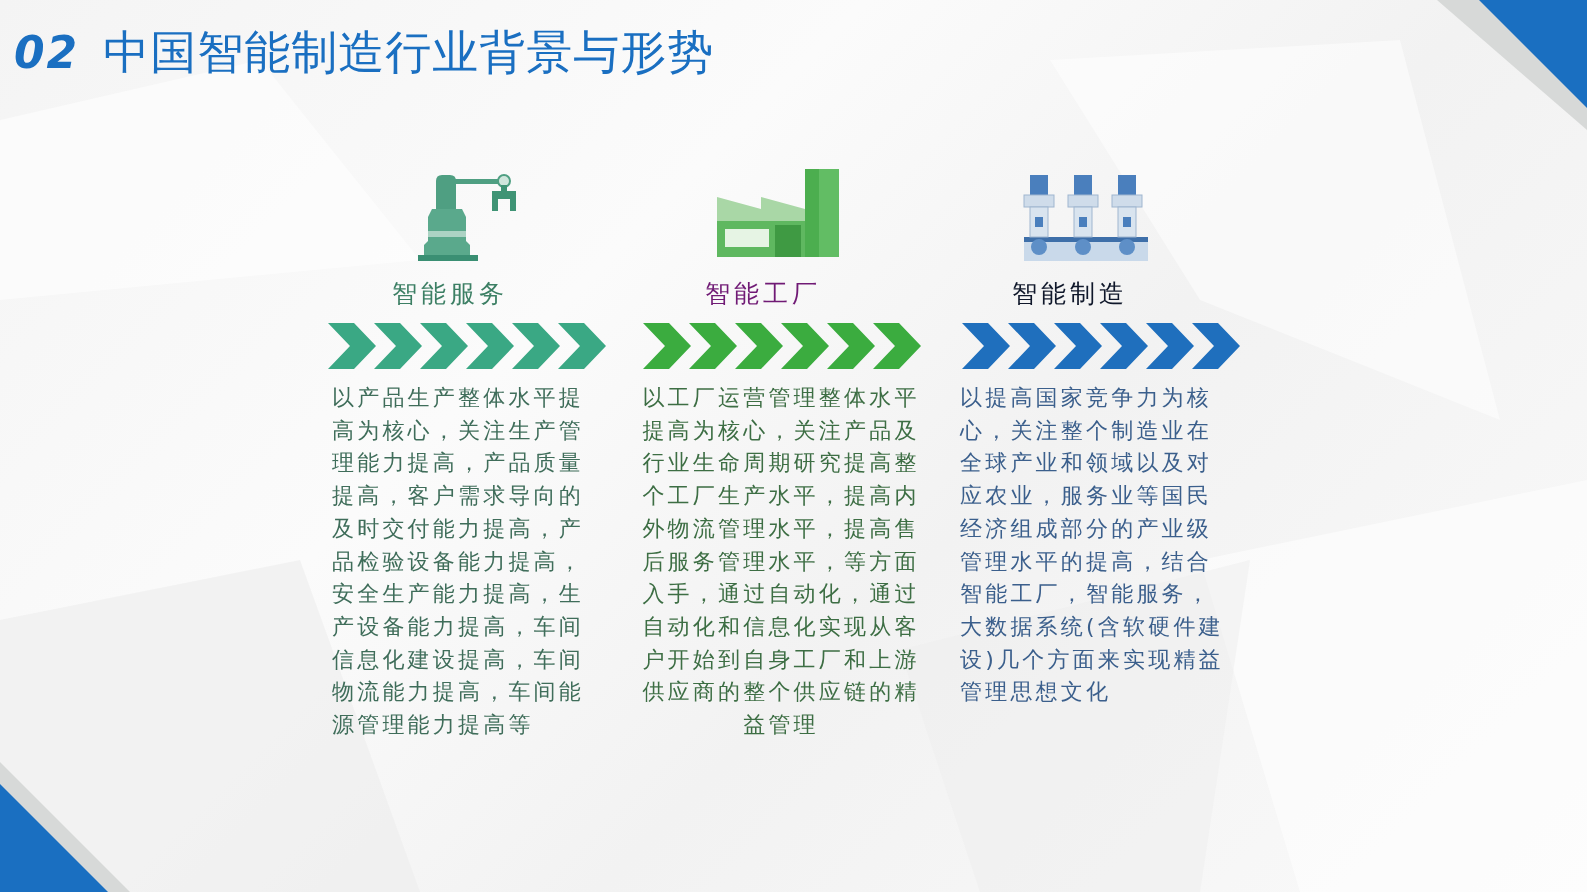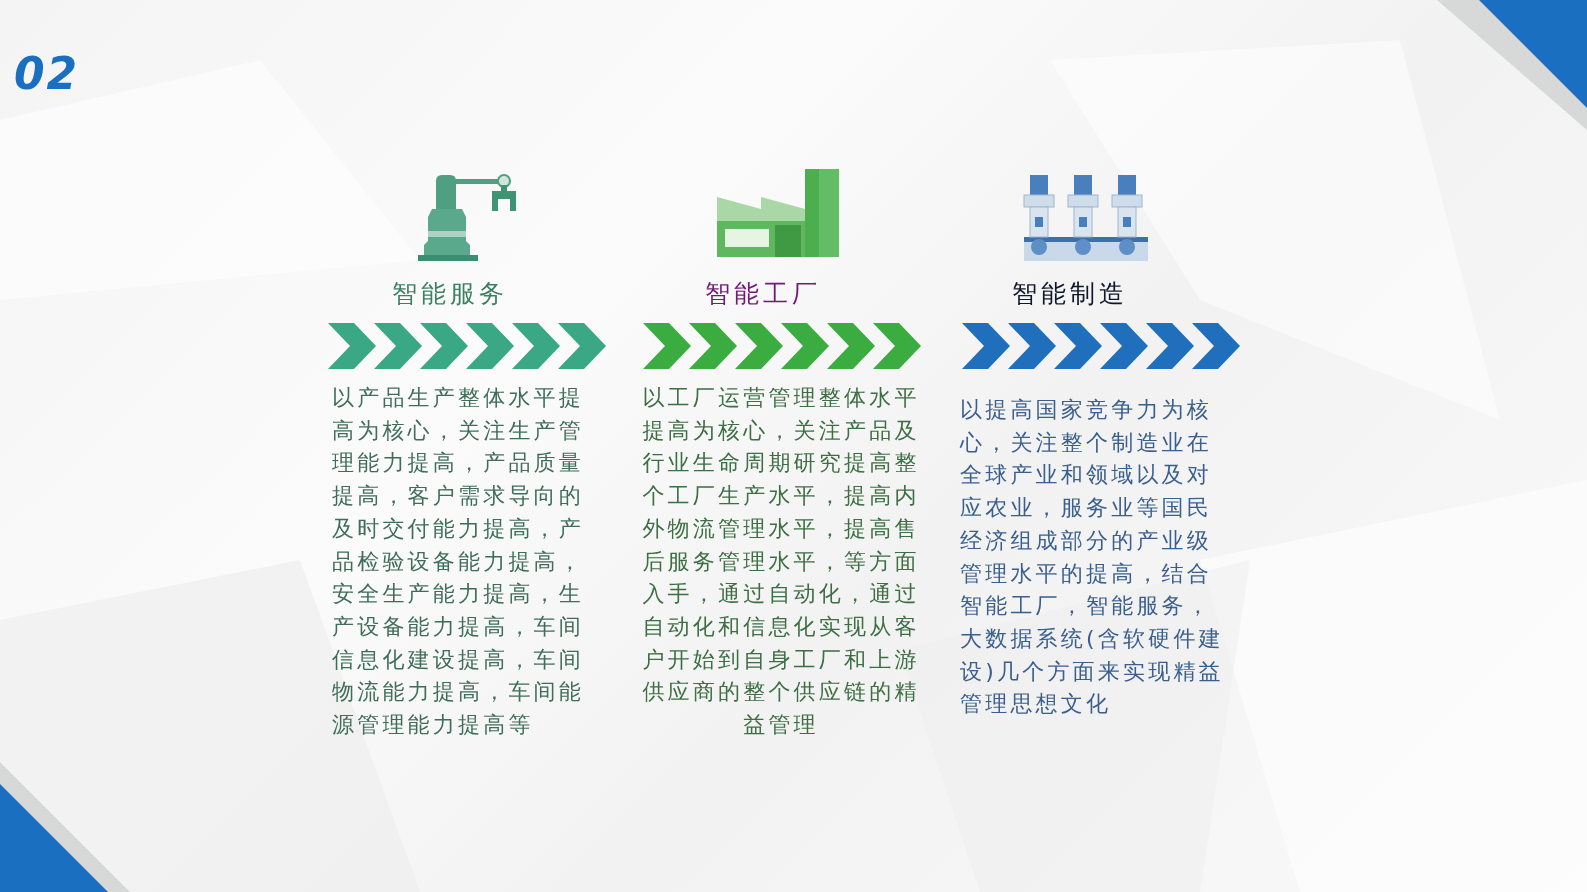--- a/index.html
+++ b/index.html
@@ -14,59 +14,60 @@
   .corner-tr-blue { position:absolute; right:0; top:0; width:0; height:0;
     border-top: 108px solid #1a6fc1; border-left: 108px solid transparent; }
   .corner-bl-gray { position:absolute; left:0; bottom:0; width:0; height:0;
     border-bottom: 130px solid #d7d9d8; border-right: 130px solid transparent; }
   .corner-bl-blue { position:absolute; left:0; bottom:0; width:0; height:0;
     border-bottom: 108px solid #1a6fc1; border-right: 108px solid transparent; }
 
   .title { position:absolute; left:14px; top:22px; display:flex; align-items:baseline;
     color:#1a6fc1; }
   .title .num { font-family:"DejaVu Sans", sans-serif; font-style:italic; font-weight:bold;
-    font-size:44px; letter-spacing:2px; margin-right:24px;margin-top:26px; }
+    font-size:44px; letter-spacing:2px; margin-right:24px; }
   .title .text { font-family:"DejaVu Sans", sans-serif; font-size:46px; letter-spacing:1px; }
 
   .col { position:absolute; top:165px; }
   .col .icon { position:absolute; }
   .col .label { position:absolute; font-size:25px; letter-spacing:4px; white-space:nowrap; }
   .col .arrows { position:absolute; top:158px; display:flex; }
   .col .arrows svg { display:block; }
   .col .body { position:absolute; top:217px; font-size:22px; line-height:32.7px;
     letter-spacing:3.2px; word-break:break-all; }
 
   #col1 { left:330px; }
   #col1 .label { left:62px; top:112px; color:#3c7f64; }
   #col1 .body { left:2px; width:270px; color:#3f6d5a; }
   #col2 { left:633px; }
   #col2 .label { left:72px; top:112px; color:#701a75; }
   #col2 .body { left:0; width:296px; color:#3d6e44;text-align:center; }
   #col3 { left:960px; }
   #col3 .label { left:52px; top:112px; color:#0f172a; }
-  #col3 .body { left:0; width:272px; color:#3b5f8c;margin-top:12px; }
+  #col3 .body { left:0; width:272px; color:#3b5f8c; }
 </style>
 </head>
 <body>
 
 <svg class="bg-facet" width="1587" height="892" style="left:0;top:0;">
   <polygon points="0,120 260,60 420,260 0,300" fill="#ffffff" opacity="0.55"></polygon>
   <polygon points="1050,60 1400,40 1500,420 1200,300" fill="#ffffff" opacity="0.5"></polygon>
   <polygon points="0,620 300,560 420,892 0,892" fill="#ececec" opacity="0.6"></polygon>
   <polygon points="1200,560 1587,480 1587,892 1300,892" fill="#ffffff" opacity="0.55"></polygon>
   <polygon points="900,650 1250,560 1200,892 980,892" fill="#eeeeee" opacity="0.5"></polygon>
 </svg>
 
 <div class="corner-tr-gray"></div>
 <div class="corner-tr-blue"></div>
 <div class="corner-bl-gray"></div>
 <div class="corner-bl-blue"></div>
 
 <div class="title">
   <span class="num">02</span>
+  <span class="text">中国智能制造行业背景与形势</span>
 </div>
 
 <div class="col" id="col1">
   <svg class="icon" style="left:82px;top:6px;" width="112" height="92" viewBox="0 0 112 92">
     <rect x="6" y="84" width="60" height="6" fill="#3a8f73"></rect>
     <path d="M12 84 L12 74 L16 70 L16 46 L20 38 L50 38 L54 46 L54 70 L58 74 L58 84 Z" fill="#5aa98c"></path>
     <rect x="16" y="60" width="38" height="6" fill="#cfe6dc" opacity="0.7"></rect>
     <path d="M24 38 L24 10 Q24 4 30 4 L38 4 Q44 4 44 10 L44 38 Z" fill="#4f9f82"></path>
     <rect x="42" y="8" width="46" height="5" fill="#4f9f82"></rect>
     <circle cx="92" cy="10" r="6" fill="#cfe6dc" stroke="#4f9f82" stroke-width="2"></circle>

